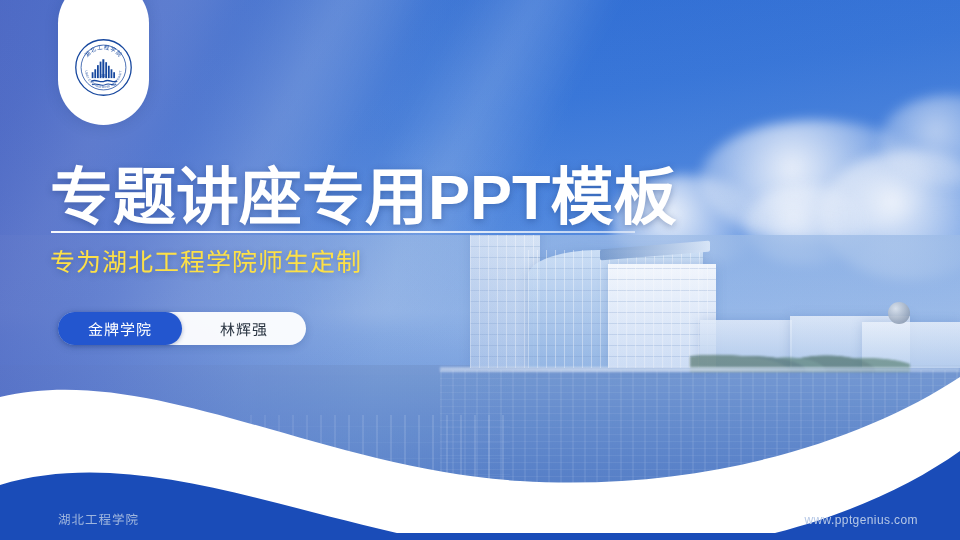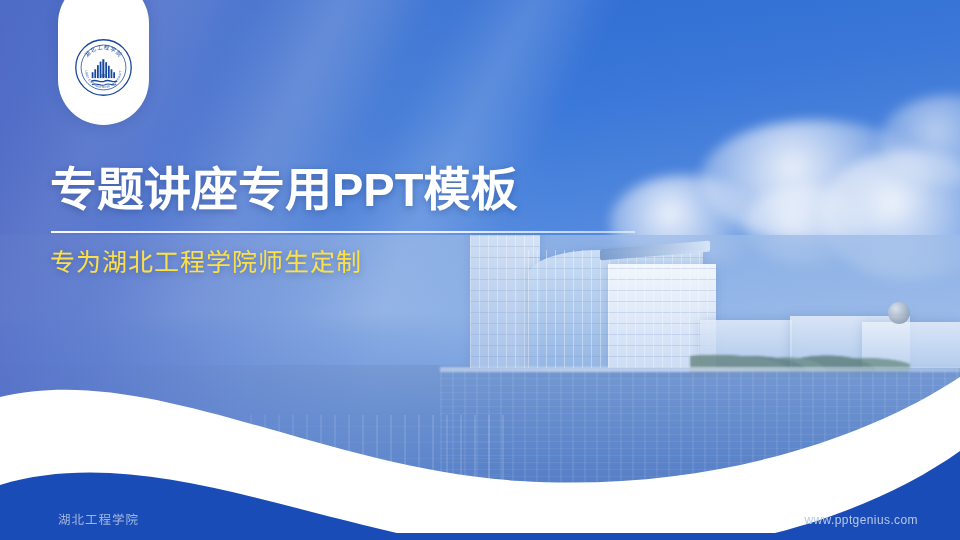--- a/index.html
+++ b/index.html
@@ -180,21 +180,21 @@
     left: 16px; top: 60px;
     width: 59px; height: 59px;
     border-radius: 50%;
   }
   .seal svg { display: block; }
 
   
   .title {
     position: absolute;
     left: 50px; top: 166px;
-    font-size: 47px;
+    font-size: 63px;
     line-height: 1;
     font-weight: bold;
     color: #ffffff;
     letter-spacing: 0px;
     text-shadow: 0 2px 7px rgba(22,52,115,.38);
     white-space: nowrap;
   }
   .divider {
     position: absolute;
     left: 51px; top: 231px;
@@ -345,17 +345,21 @@
         <path d="M30,73 C38,69 44,77 52,73 C60,69 66,77 72,73" fill="none" stroke="#16479e" stroke-width="2.4" stroke-linecap="round"></path>
         <path d="M31,79 C39,75 45,83 53,79 C61,75 66,82 71,79" fill="none" stroke="#16479e" stroke-width="1.8" stroke-linecap="round"></path>
       </svg>
     </div>
   </div>
 
   <div class="title">专题讲座专用PPT模板</div>
   <div class="divider"></div>
   <div class="subtitle">专为湖北工程学院师生定制</div>
 
+  <div class="tagbar">
+    <div class="tag-primary">金牌学院</div>
+    <div class="tag-secondary">林辉强</div>
+  </div>
 
   <div class="footer-left">湖北工程学院</div>
   <div class="footer-right">www.pptgenius.com</div>
 
 </div>
 
 </body></html>

